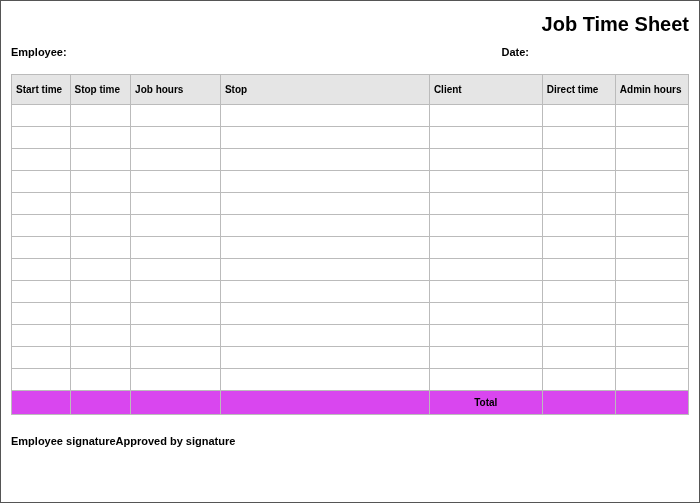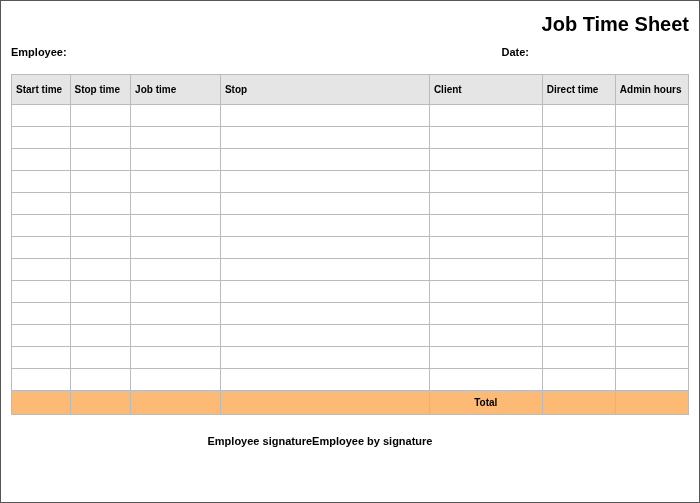--- a/index.html
+++ b/index.html
@@ -47,28 +47,28 @@
     vertical-align: middle;
   }
   col.c-start { width: 56px; }
   col.c-stop  { width: 58px; }
   col.c-job   { width: 86px; }
   col.c-task  { width: 200px; }
   col.c-client{ width: 108px; }
   col.c-dh    { width: 70px; }
   col.c-ah    { width: 70px; }
   tr.total td {
-    background: #fdba74;
+    background: #d946ef;
     font-weight: bold;
     text-align: center;
     height: 24px;
   }
   .sig-row {
     display: flex;
-    justify-content: center;
+    justify-content: flex-start;
     font-size: 11px;
     font-weight: bold;
     margin-top: 20px;
     padding-right: 60px;
   }
 </style>
 </head>
 <body>
 
 <div class="title">Job Time Sheet</div>
@@ -85,21 +85,21 @@
       <col class="c-job">
       <col class="c-task">
       <col class="c-client">
       <col class="c-dh">
       <col class="c-ah">
   </colgroup>
   <thead>
     <tr>
       <th>Start time</th>
       <th>Stop time</th>
-      <th>Job time</th>
+      <th>Job hours</th>
       <th>Stop</th>
       <th>Client</th>
       <th>Direct time</th>
       <th>Admin hours</th>
     </tr>
   </thead>
   <tbody id="tbody">
       <tr>
         <td></td>
         <td></td>
@@ -226,14 +226,14 @@
         <td></td>
       <td>Total</td>
       <td></td>
         <td></td>
     </tr>
   </tfoot>
 </table>
 
 <div class="sig-row">
   <span>Employee signature</span>
-  <span>Employee by signature</span>
+  <span>Approved by signature</span>
 </div>
 
 </body></html>

